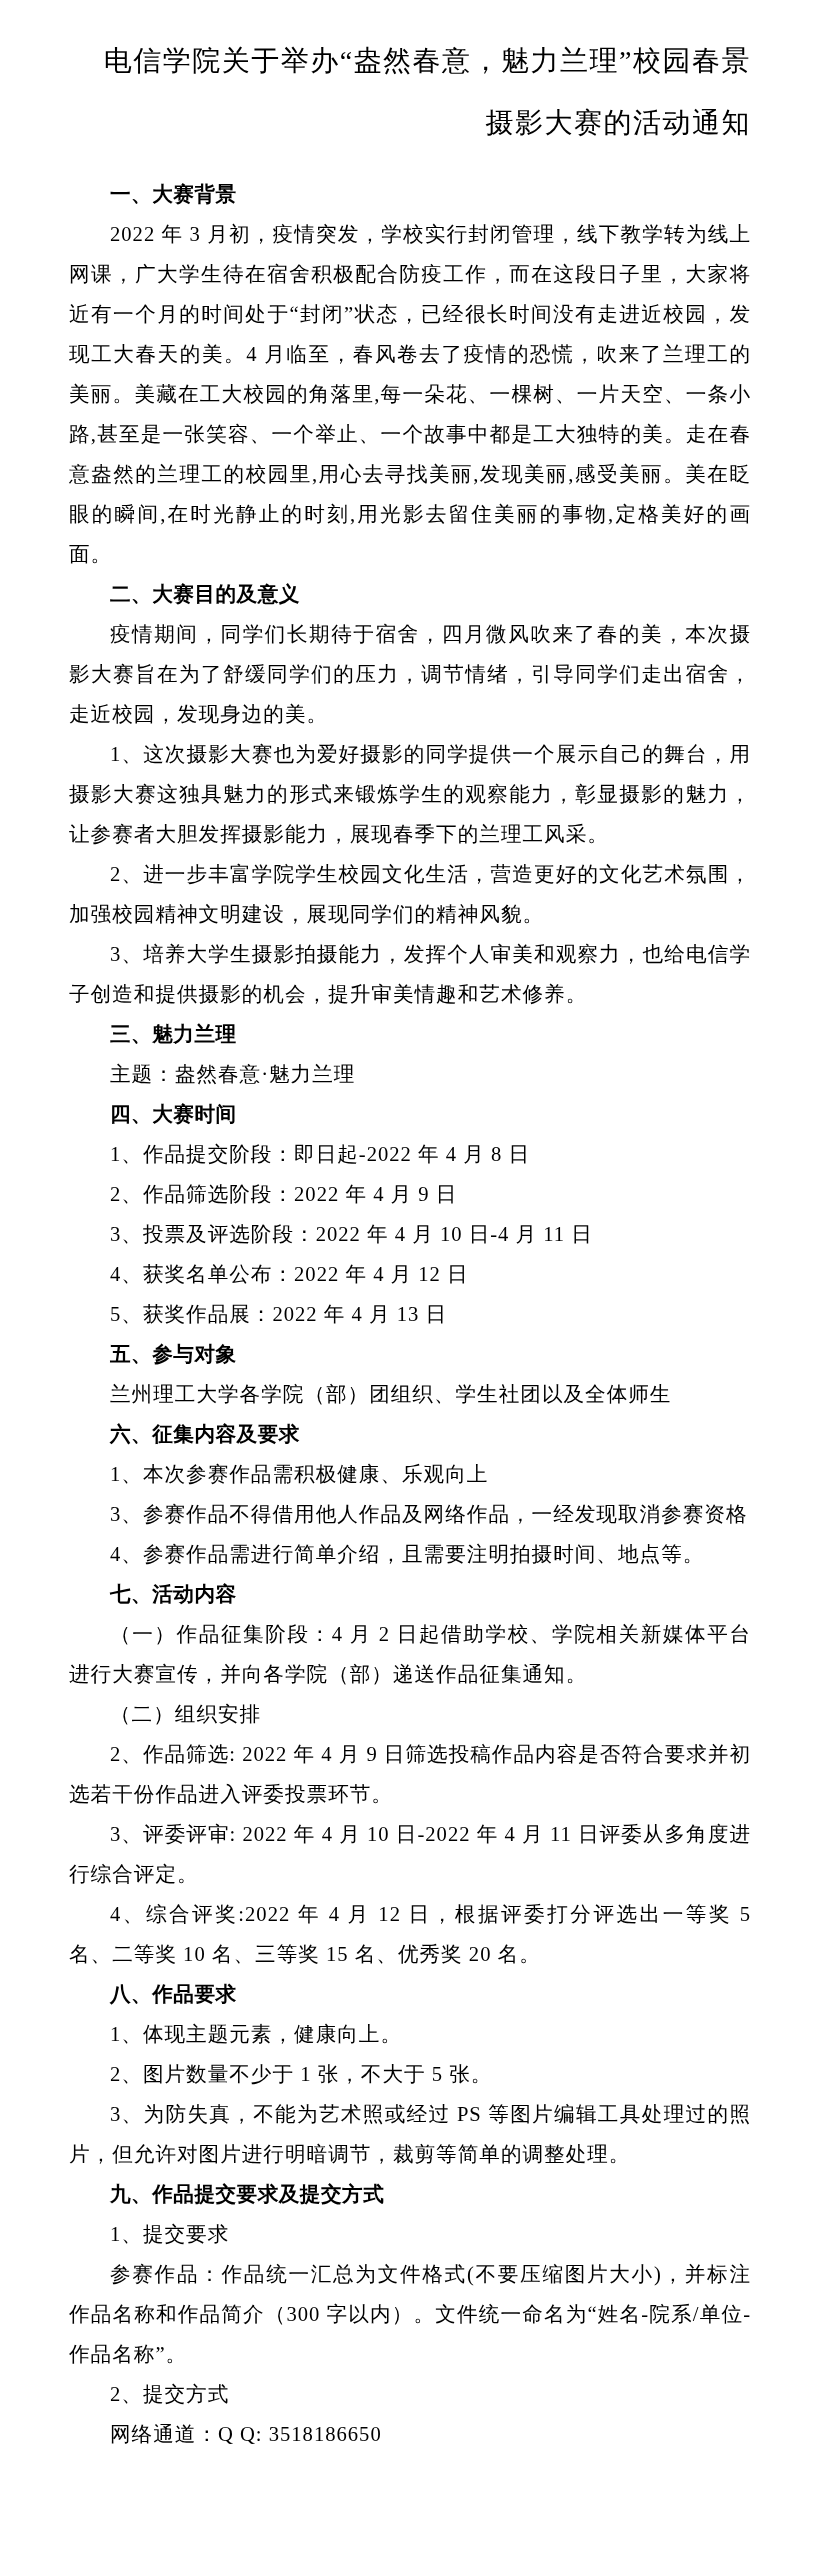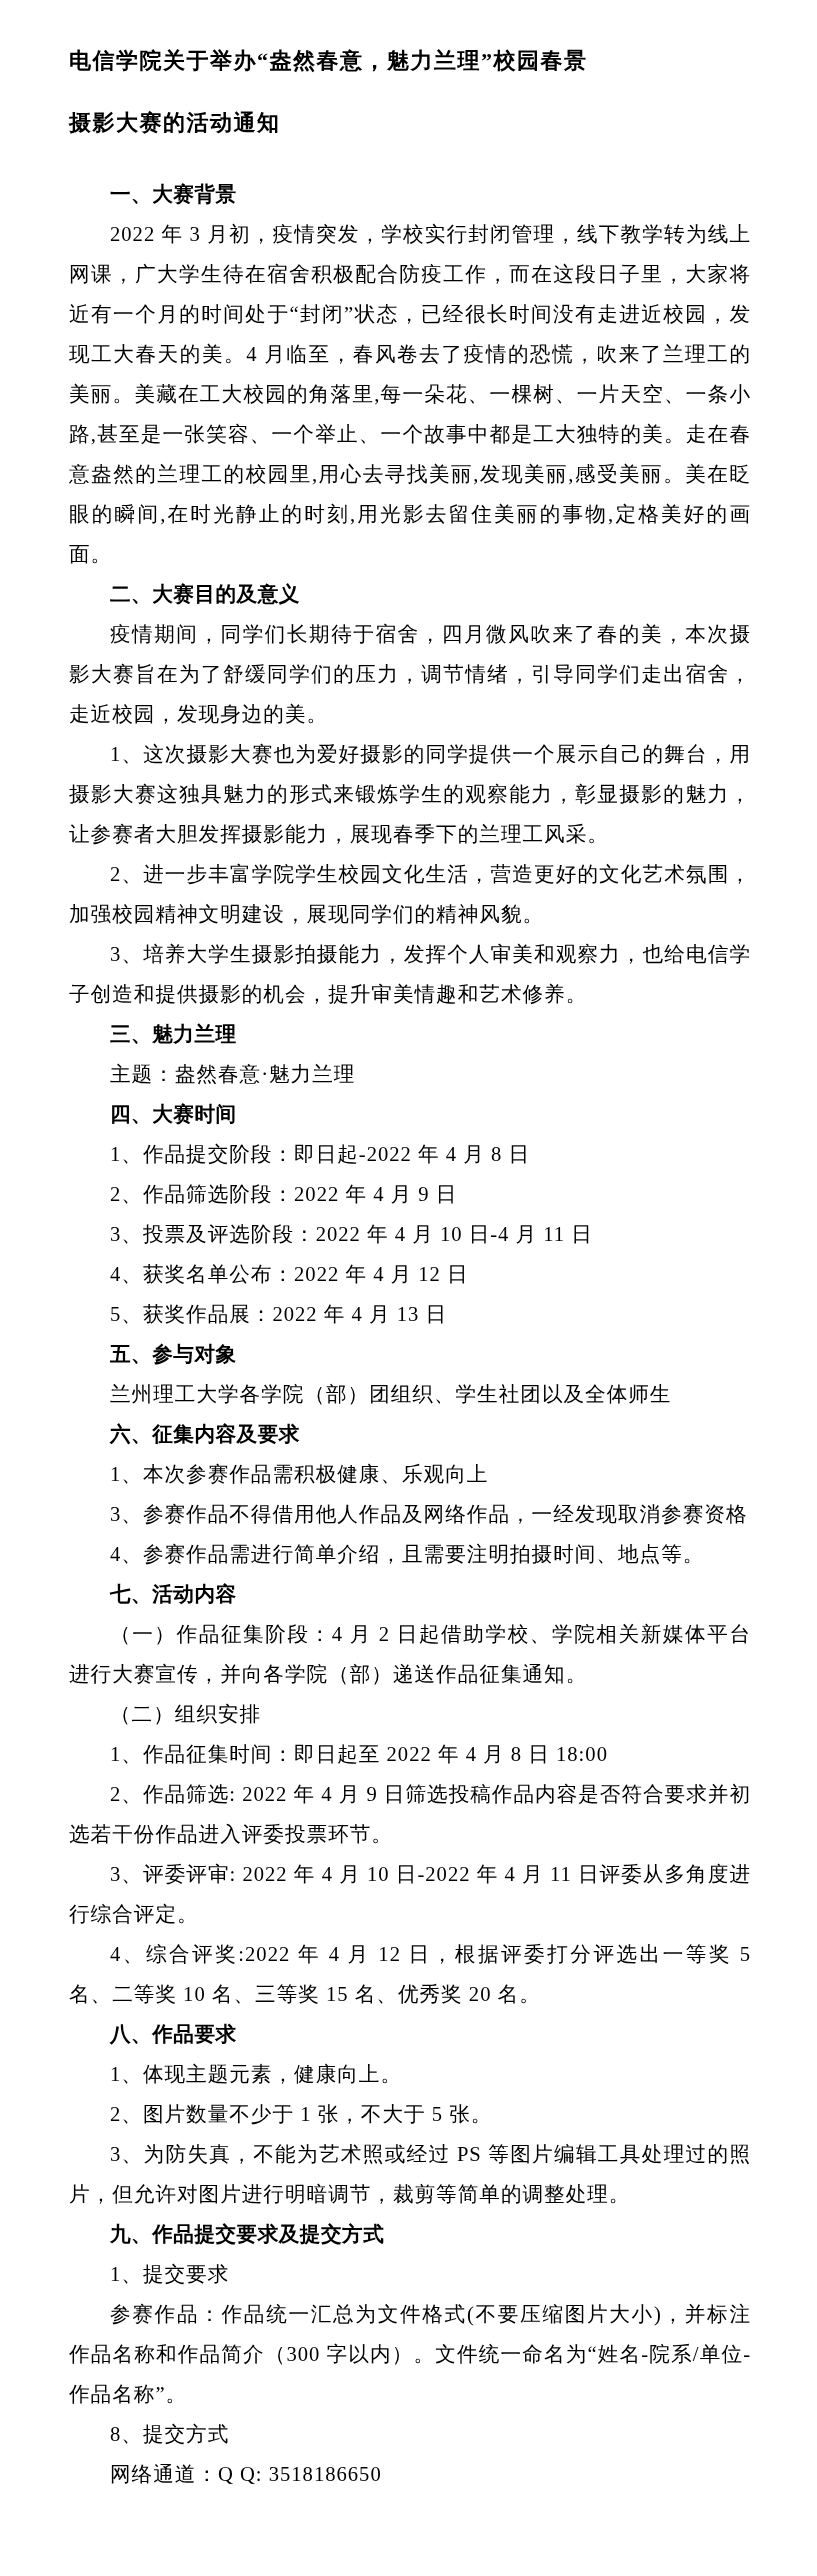--- a/index.html
+++ b/index.html
@@ -10,24 +10,24 @@
     background: #ffffff;
     color: #000000;
     box-sizing: border-box;
     padding: 30px 67px 62px 69px;
     font-family: "Liberation Serif", "DejaVu Serif", serif;
     font-size: 20.6px;
     line-height: 40px;
     letter-spacing: 1px;
   }
   .doc-title {
-    text-align: left;
+    text-align: right;
     font-family: "Liberation Serif", "DejaVu Serif", serif;
-    font-weight: bold;
-    font-size: 22px;
+    font-weight: normal;
+    font-size: 28px;
     line-height: 62px;
     letter-spacing: 1.5px;
     margin-bottom: 19.6px;
   }
   .heading {
     font-family: "Liberation Sans", "DejaVu Sans", sans-serif;
     font-weight: bold;
     text-indent: 41px;
     letter-spacing: 0.5px;
   }
@@ -71,30 +71,29 @@
   <div class="line">兰州理工大学各学院（部）团组织、学生社团以及全体师生</div>
 
   <div class="heading">六、征集内容及要求</div>
   <div class="line">1、本次参赛作品需积极健康、乐观向上</div>
   <div class="para">3、参赛作品不得借用他人作品及网络作品，一经发现取消参赛资格</div>
   <div class="para">4、参赛作品需进行简单介绍，且需要注明拍摄时间、地点等。</div>
 
   <div class="heading">七、活动内容</div>
   <div class="para">（一）作品征集阶段：4 月 2 日起借助学校、学院相关新媒体平台进行大赛宣传，并向各学院（部）递送作品征集通知。</div>
   <div class="line">（二）组织安排</div>
-  <div class="line">1、作品征集时间：即日起至 2022 年 4 月 8 日 18:00</div>
   <div class="para">2、作品筛选: 2022 年 4 月 9 日筛选投稿作品内容是否符合要求并初选若干份作品进入评委投票环节。</div>
   <div class="para">3、评委评审: 2022 年 4 月 10 日-2022 年 4 月 11 日评委从多角度进行综合评定。</div>
   <div class="para">4、综合评奖:2022 年 4 月 12 日，根据评委打分评选出一等奖 5 名、二等奖 10 名、三等奖 15 名、优秀奖 20 名。</div>
 
   <div class="heading">八、作品要求</div>
   <div class="line">1、体现主题元素，健康向上。</div>
   <div class="line">2、图片数量不少于 1 张，不大于 5 张。</div>
   <div class="para">3、为防失真，不能为艺术照或经过 PS 等图片编辑工具处理过的照片，但允许对图片进行明暗调节，裁剪等简单的调整处理。</div>
 
   <div class="heading">九、作品提交要求及提交方式</div>
   <div class="line">1、提交要求</div>
   <div class="para">参赛作品：作品统一汇总为文件格式(不要压缩图片大小)，并标注作品名称和作品简介（300 字以内）。文件统一命名为“姓名-院系/单位-作品名称”。</div>
-  <div class="line">8、提交方式</div>
+  <div class="line">2、提交方式</div>
   <div class="line">网络通道：Q  Q: 3518186650</div>
 
 </div>
 
 
 </body></html>

